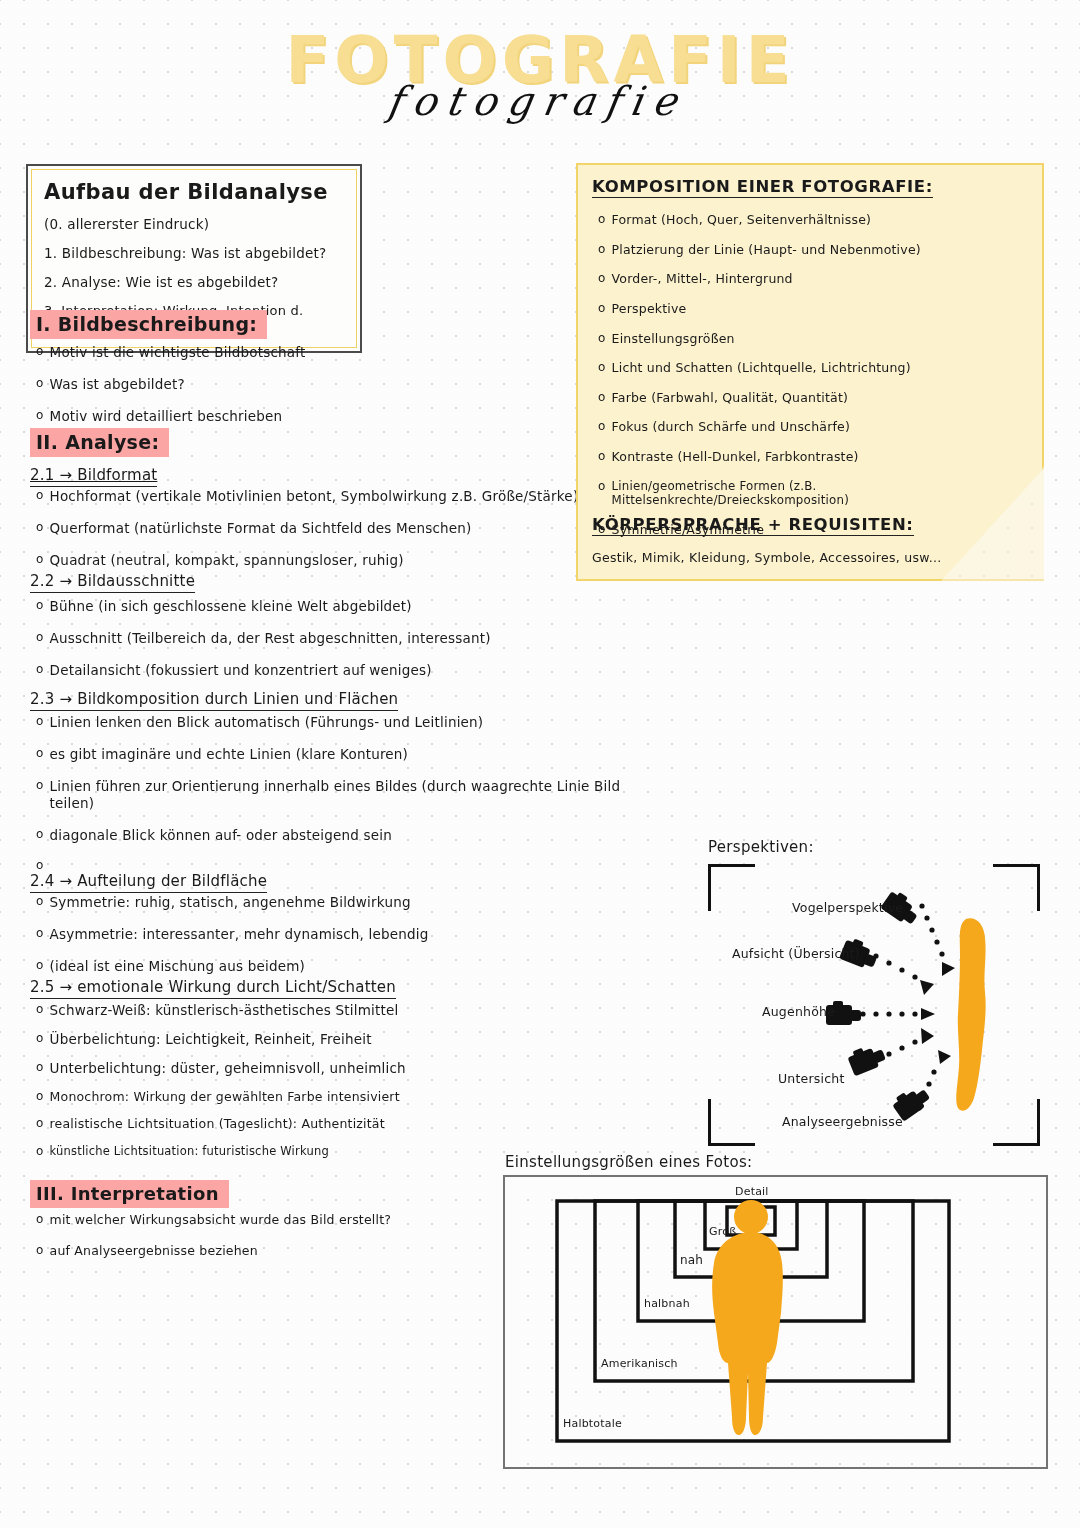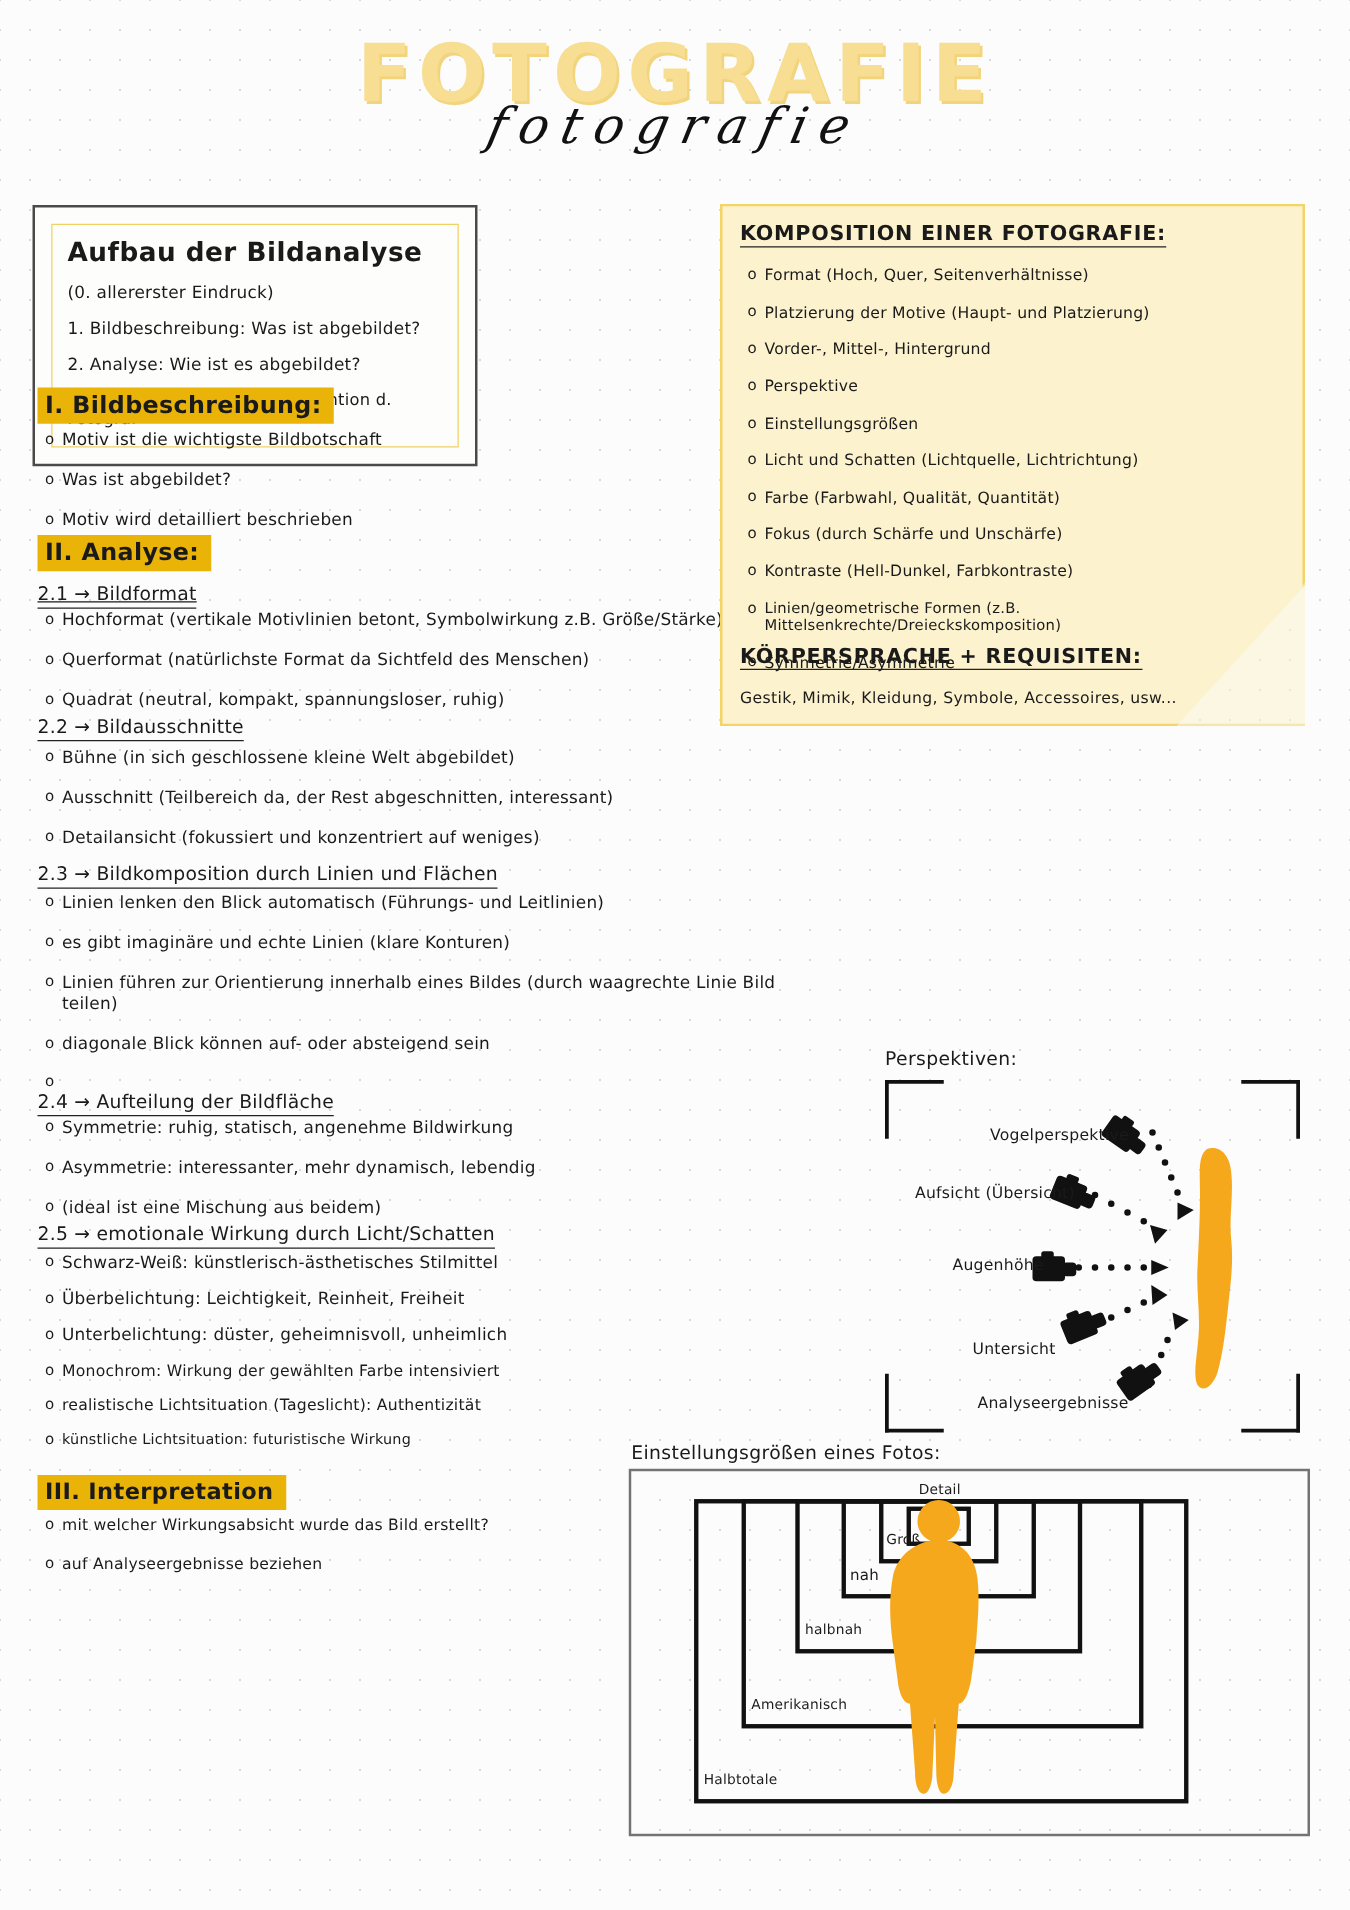--- a/index.html
+++ b/index.html
@@ -32,31 +32,31 @@
   .bullet-line{
     display:flex;align-items:flex-start;gap:6px;
     font-size:13.5px;line-height:1.25;margin:0 0 15px 6px;
     letter-spacing:.2px;
   }
   .bullet-line .dot{font-size:12px;line-height:1.3;}
   
   #aufbau-box{
     position:absolute;left:26px;top:164px;width:326px;
     border:2px solid #4a4a4a;
-    padding:13px;
+    padding:3px;
     background:#fdfdfb;
   }
   #aufbau-inner{border:1.5px solid #F0D264;padding:10px 12px 12px 12px;}
   #aufbau-title{font-size:21px;font-weight:600;letter-spacing:.4px;margin-bottom:12px;}
   .aufbau-item{font-size:13.5px;margin-bottom:13px;letter-spacing:.2px;}
   .aufbau-item:last-child{margin-bottom:2px;font-size:13px;}
   
   .hl-heading{
     position:absolute;font-size:19px;font-weight:600;letter-spacing:.3px;
-    background:#eab308;padding:3px 10px 4px 6px;display:inline-block;
+    background:#fca5a5;padding:3px 10px 4px 6px;display:inline-block;
   }
   
   .sub-heading{
     position:absolute;font-size:15px;letter-spacing:.2px;
     border-bottom:1.6px solid #222;padding-bottom:2px;
   }
   .text-block{position:absolute;}
   
   #komposition-panel{
     position:absolute;left:576px;top:163px;width:468px;height:418px;
@@ -254,21 +254,21 @@
   <div id="komposition-fold"></div>
   <div id="komposition-content">
     <div id="komp-title">KOMPOSITION EINER FOTOGRAFIE:</div>
     <div style="margin-top:14px;">
       <div class="bullet-line">
           <span class="dot">o</span>
           <span>Format (Hoch, Quer, Seitenverhältnisse)</span>
         </div>
       <div class="bullet-line">
           <span class="dot">o</span>
-          <span>Platzierung der Motive (Haupt- und Platzierung)</span>
+          <span>Platzierung der Linie (Haupt- und Nebenmotive)</span>
         </div>
       <div class="bullet-line">
           <span class="dot">o</span>
           <span>Vorder-, Mittel-, Hintergrund</span>
         </div>
       <div class="bullet-line">
           <span class="dot">o</span>
           <span>Perspektive</span>
         </div>
       <div class="bullet-line">

